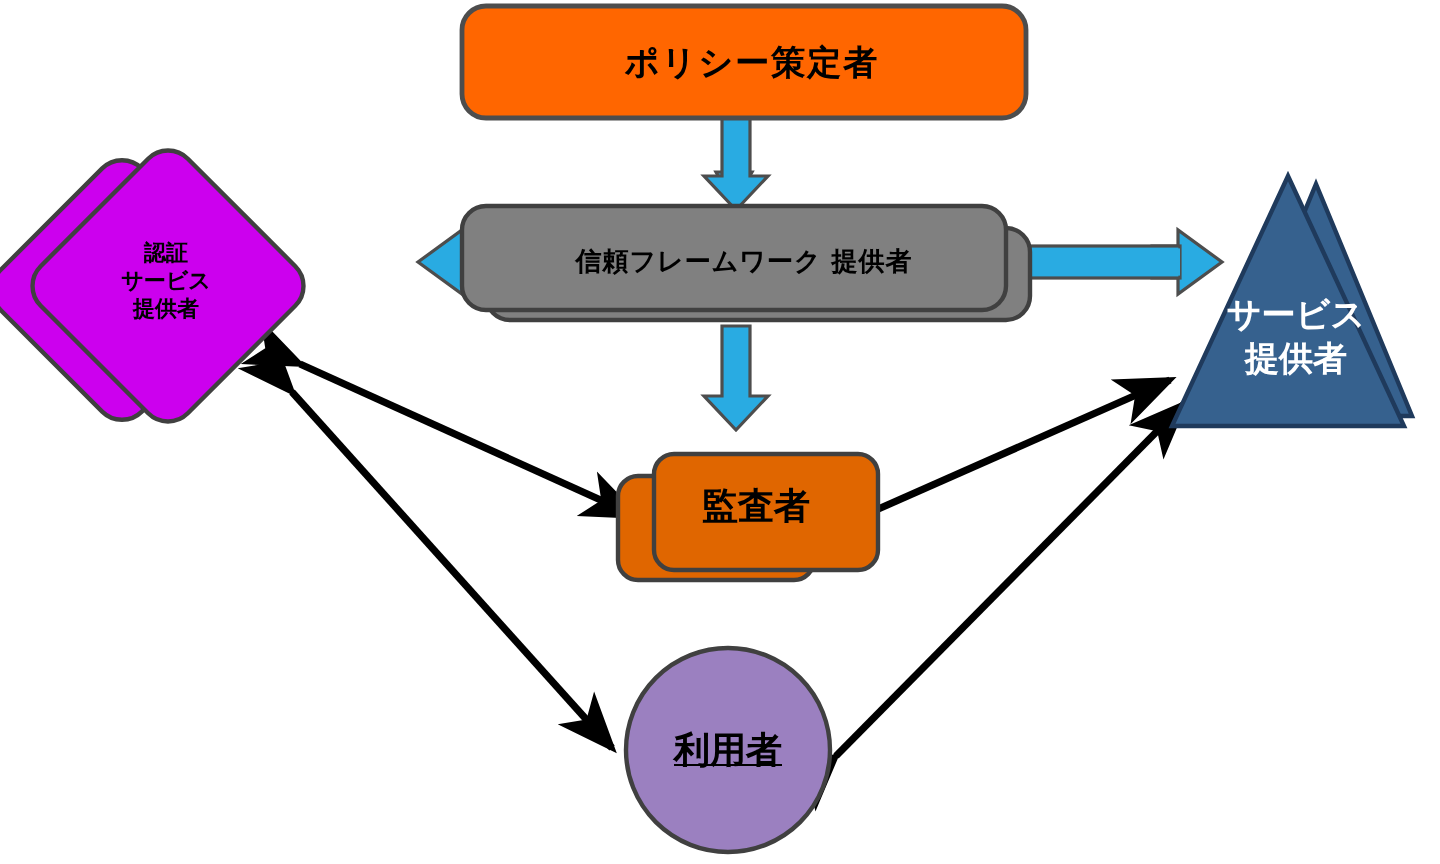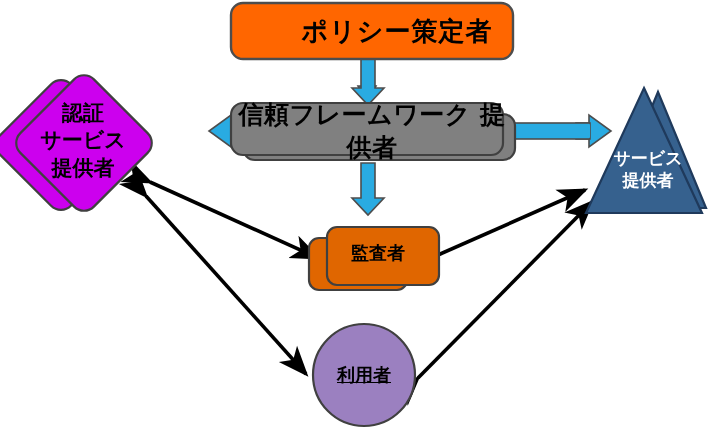--- a/index.html
+++ b/index.html
@@ -31,36 +31,35 @@
     justify-content: center;
     text-align: center;
     font-weight: bold;
     pointer-events: none;
     white-space: pre-line;
   }
 
   
   #label-policy-maker {
     left: 232px; top: 2px; width: 288px; height: 58px;
-    font-size: 26px;
+    font-size: 17px;
     color: #000000;
     letter-spacing: 1px;
-    padding-left: 21px;
   }
   
   #label-trust-framework {
     left: 232px; top: 104px; width: 280px; height: 54px;
-    font-size: 25px;
+    font-size: 13px;
     color: #000000;
     letter-spacing: 0.5px;
   }
   
   #label-auth-provider {
     left: 22px; top: 92px; width: 122px; height: 98px;
-    font-size: 21px;
+    font-size: 11px;
     color: #000000;
     line-height: 1.30;
     flex-direction: column;
   }
   
   #label-service-provider {
     left: 592px; top: 138px; width: 112px; height: 62px;
     font-size: 17px;
     color: #ffffff;
     line-height: 1.30;

